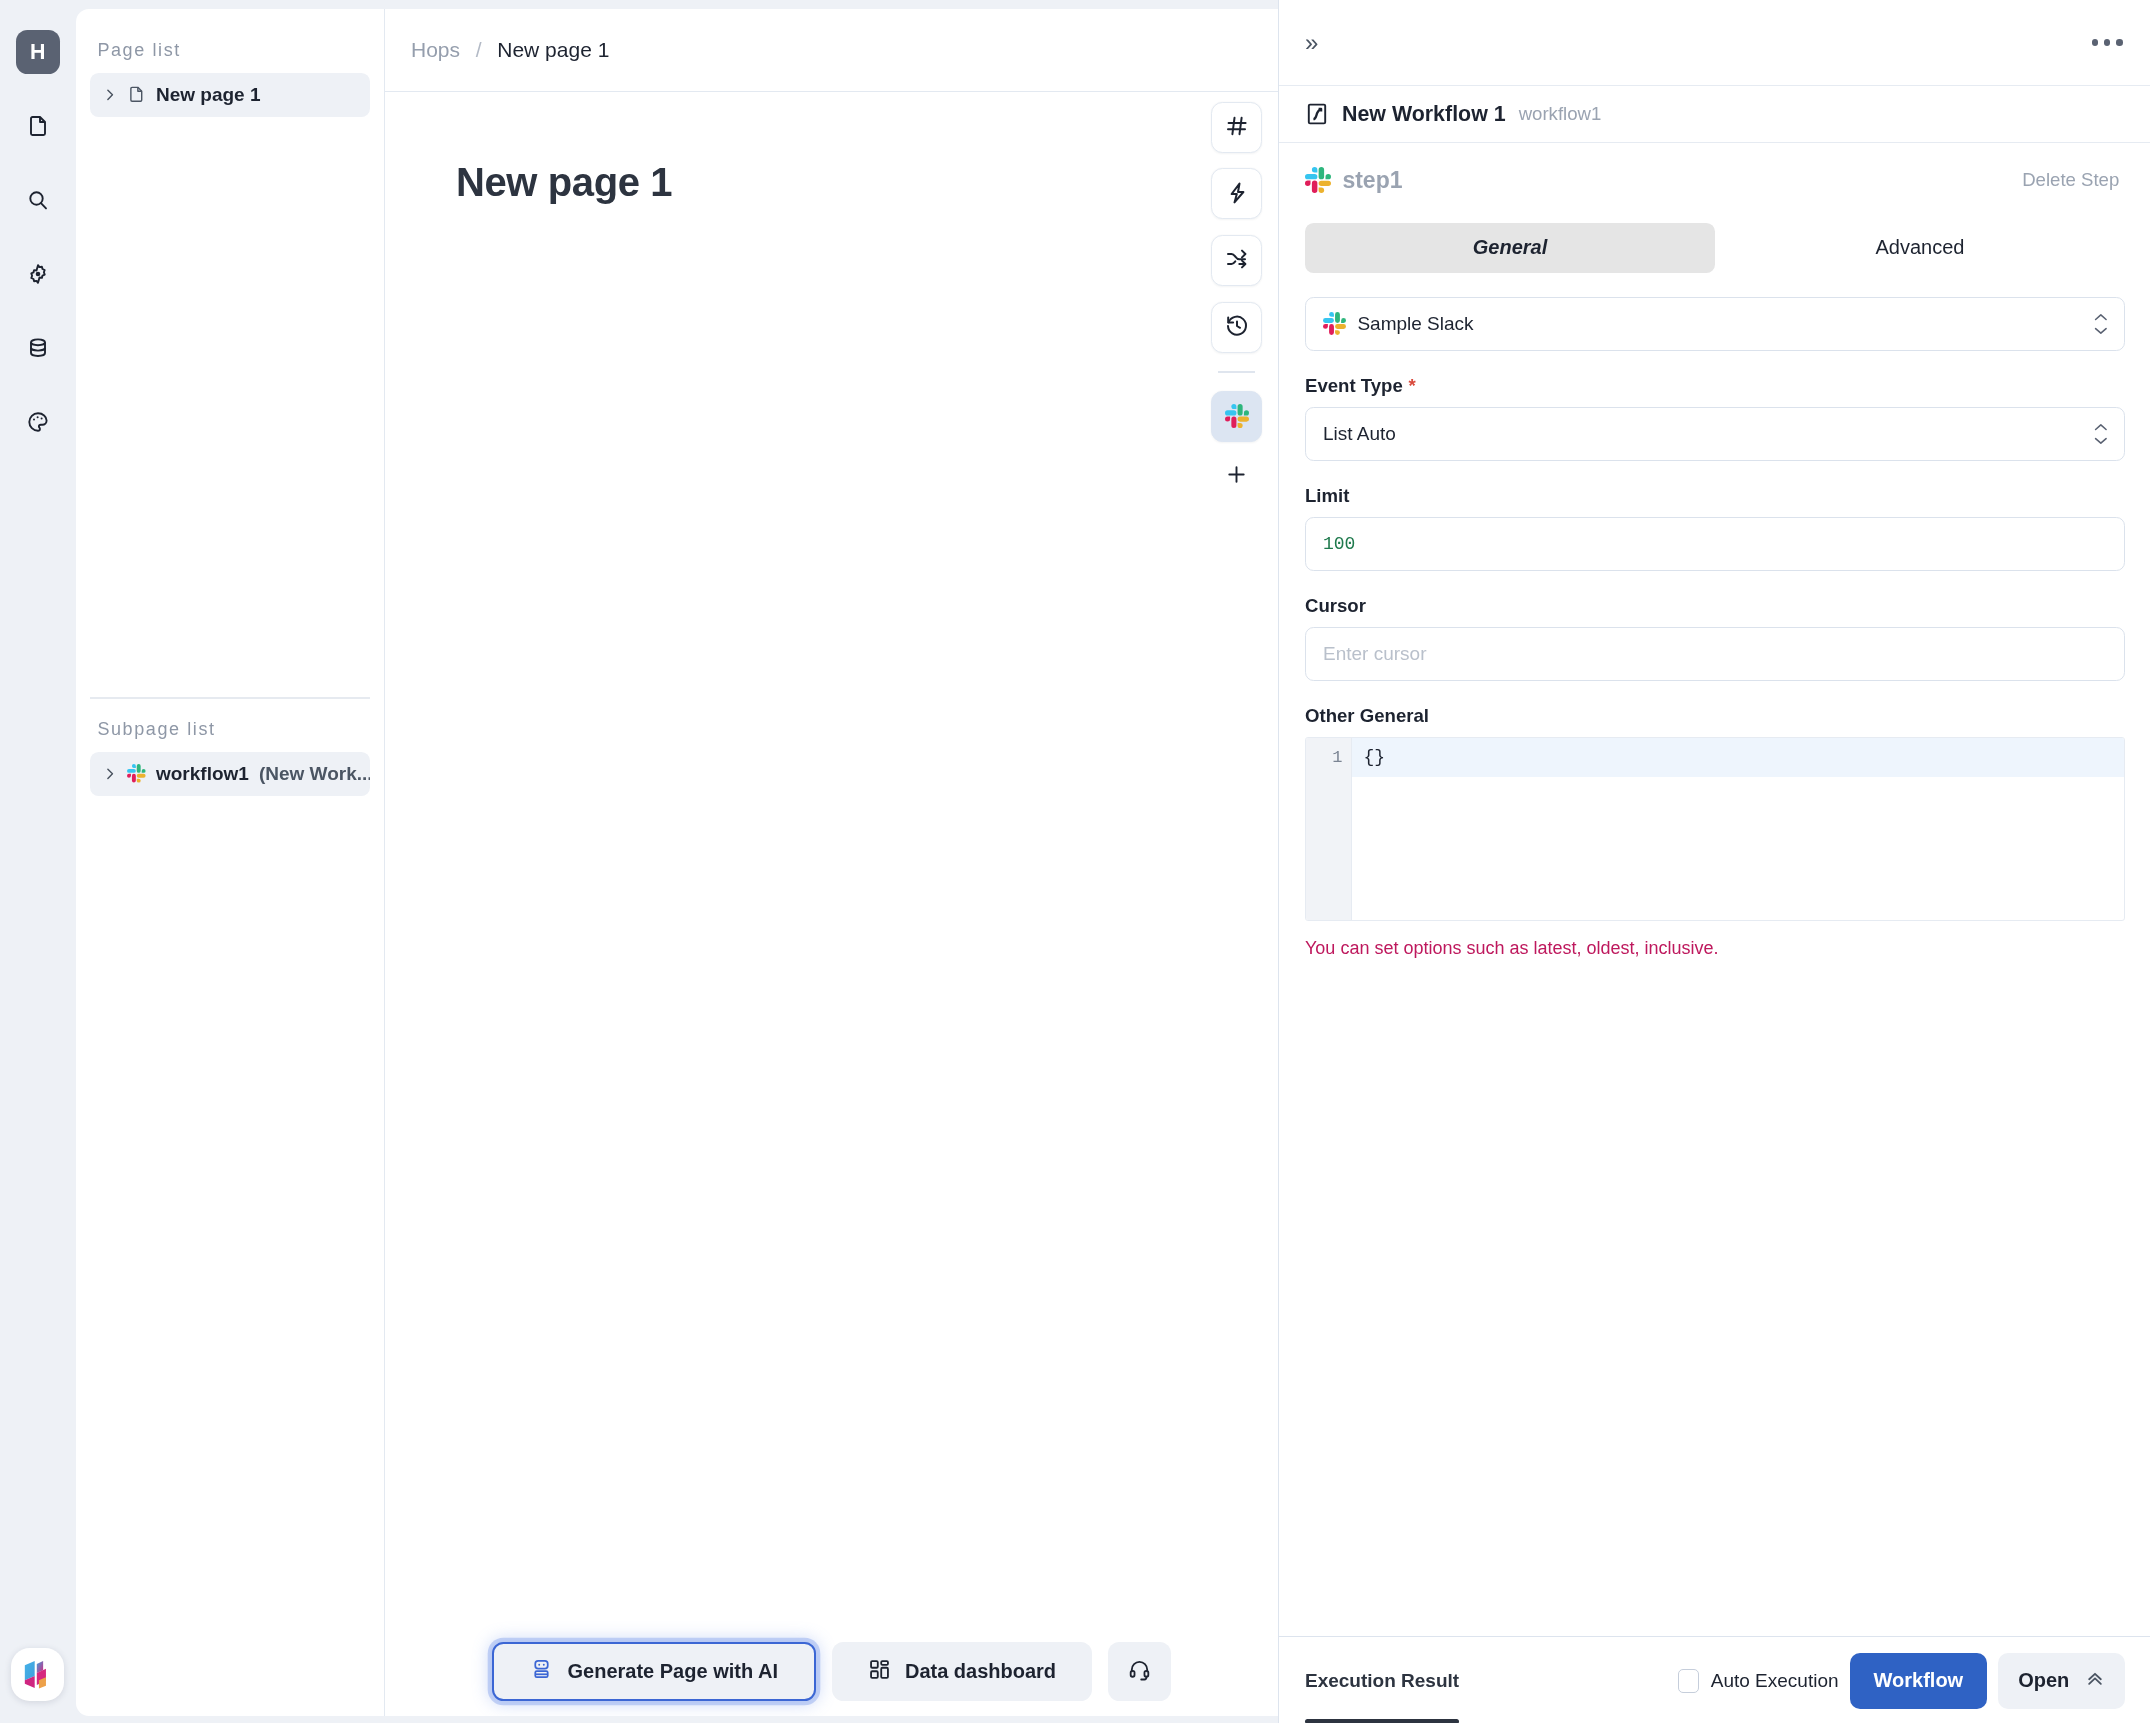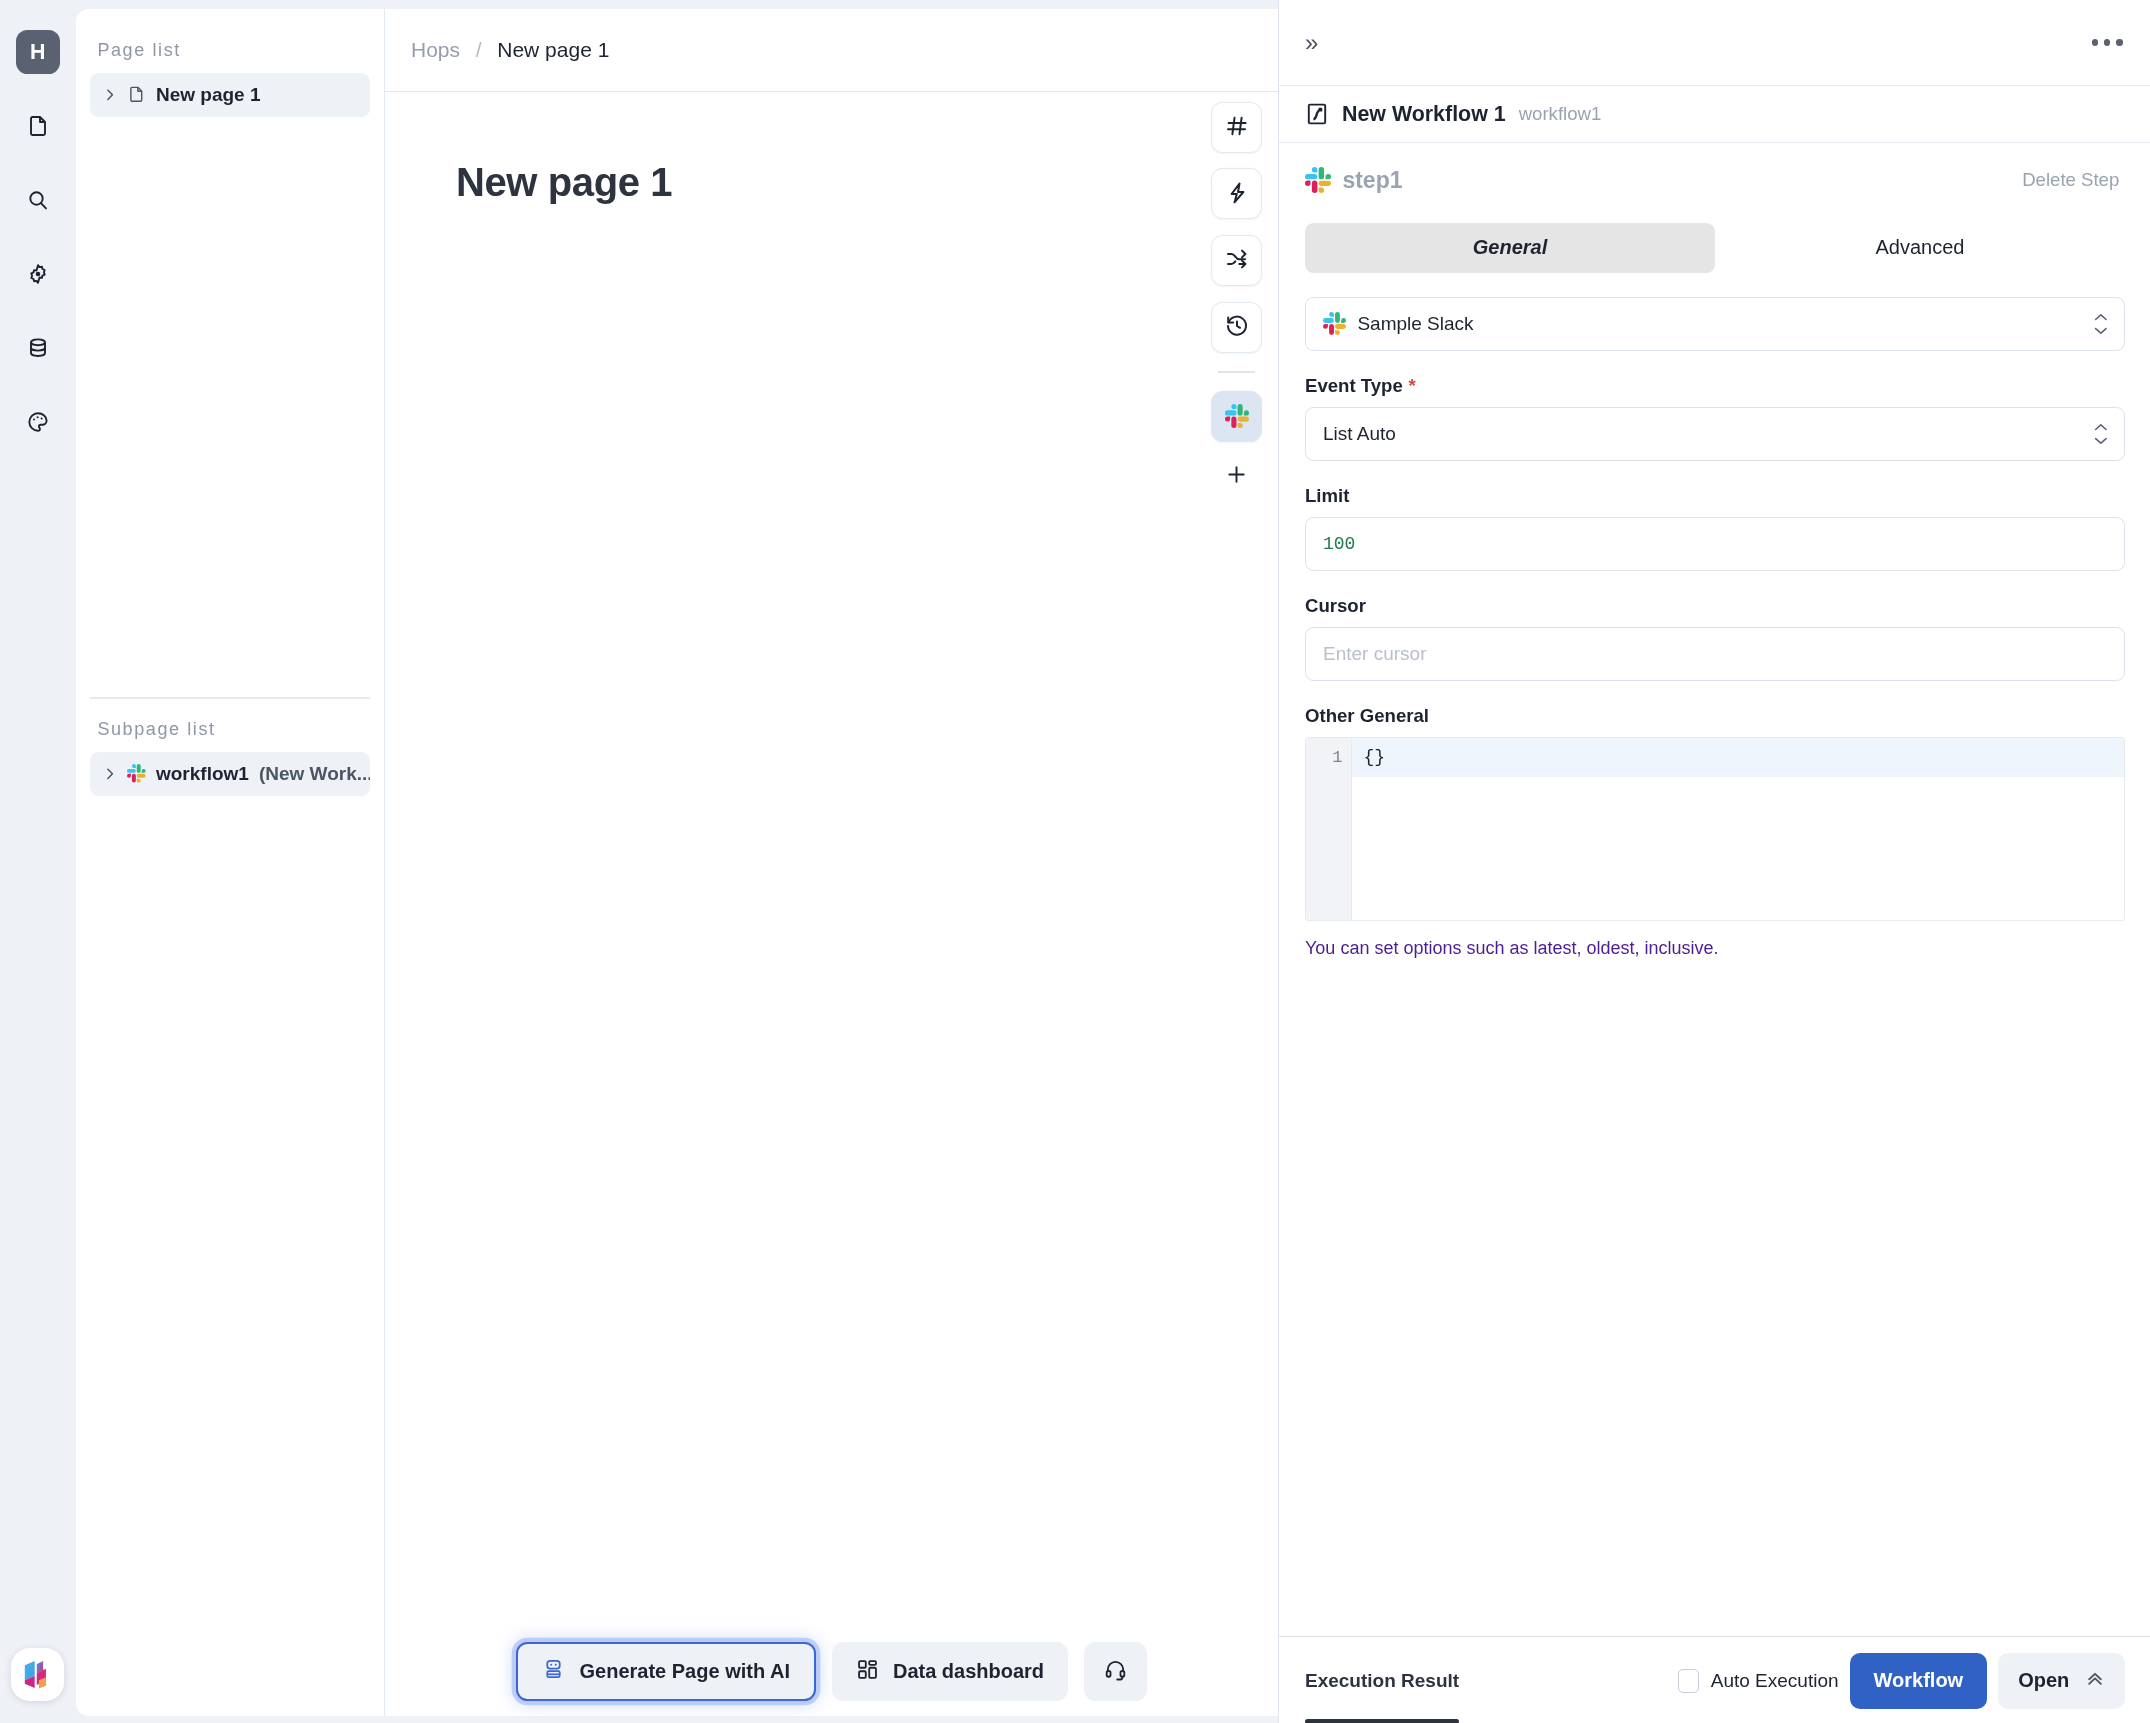--- a/index.html
+++ b/index.html
@@ -115,21 +115,21 @@
 
   
   .bottombar {
     position: absolute; left: 0; right: 0; bottom: 0; height: 88px;
     display: flex; align-items: center; justify-content: center; gap: 15.7px;
     background: #fff;
   }
   .bb-btn {
     height: 59px; border-radius: 11.4px; background: #eef1f6;
     display: flex; align-items: center; gap: 14.3px;
-    padding: 0 24px; font-size: 20px; font-weight: bold; color: #1d2330;
+    padding: 0 36px; font-size: 20px; font-weight: bold; color: #1d2330;
     white-space: nowrap;
   }
   .bb-btn svg { width: 23px; height: 23px; }
   .bb-btn.primary-outline {
     background: #eef1f6; border: 2.9px solid #3b66d4;
     box-shadow: 0 0 0 4.3px rgba(90,130,230,.30), 0 0 15.7px 4.3px rgba(100,140,235,.28);
     color: #1d2330;
   }
   .bb-btn.primary-outline svg { color: #3b66d4; }
   .bb-btn.icononly { padding: 0 20px; }
@@ -206,21 +206,21 @@
     width: 46px; background: #f1f3f7; border-right: 1.4px solid #e6ebf2;
     font-family: "Liberation Mono", monospace; font-size: 17px; color: #7b8493;
     text-align: right; padding: 10px 8.6px 0 0;
   }
   .rp-code {
     flex: 1; font-family: "Liberation Mono", monospace; font-size: 18px; color: #1d2330;
   }
   .rp-code .line1 {
     background: #eef5fd; padding: 10px 0 10px 11.4px; height: 39px; line-height: 18.6px;
   }
-  .rp-hint { margin-top: 17px; font-size: 18px; color: #4c1d95; }
+  .rp-hint { margin-top: 17px; font-size: 18px; color: #be185d; }
 
   .rp-footer {
     flex: 0 0 88px; height: 88px;
     border-top: 1.4px solid #dde4ee;
     display: flex; align-items: center; padding: 0 26px;
     background: #fff; position: relative;
   }
   .rp-exectab {
     font-size: 19px; color: #2d3440; font-weight: 600;
     position: relative; height: 100%; display: flex; align-items: center;

